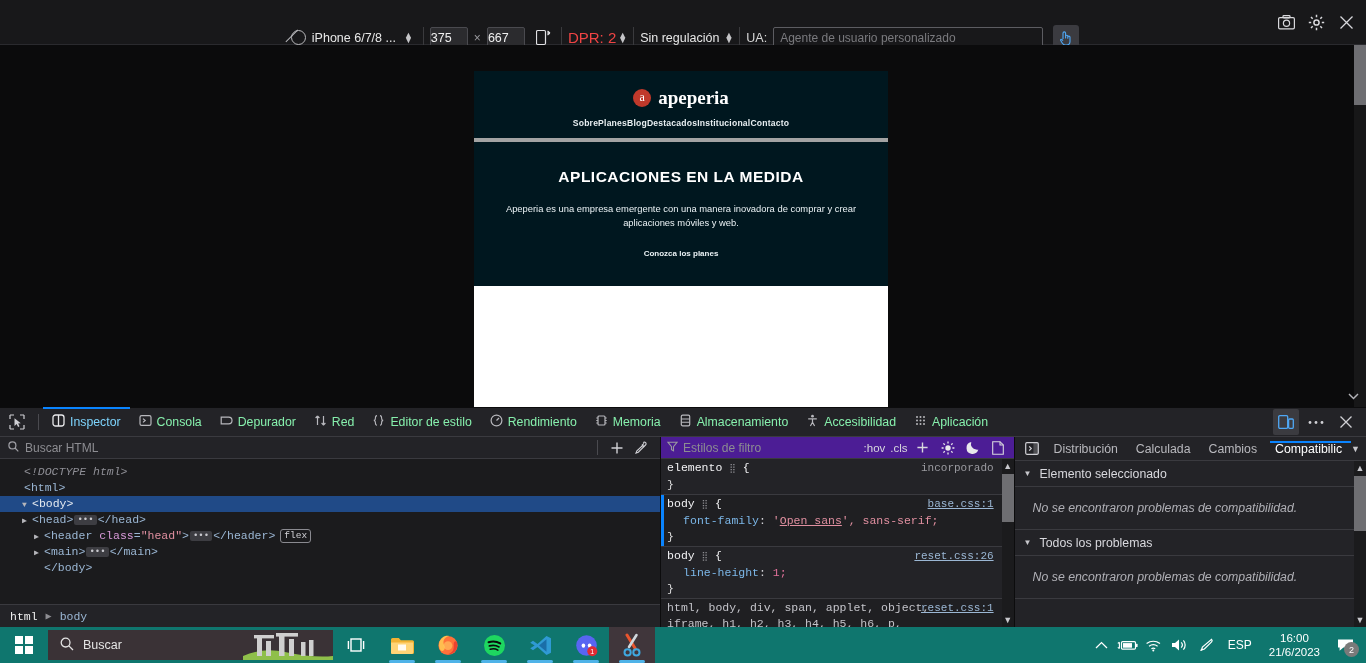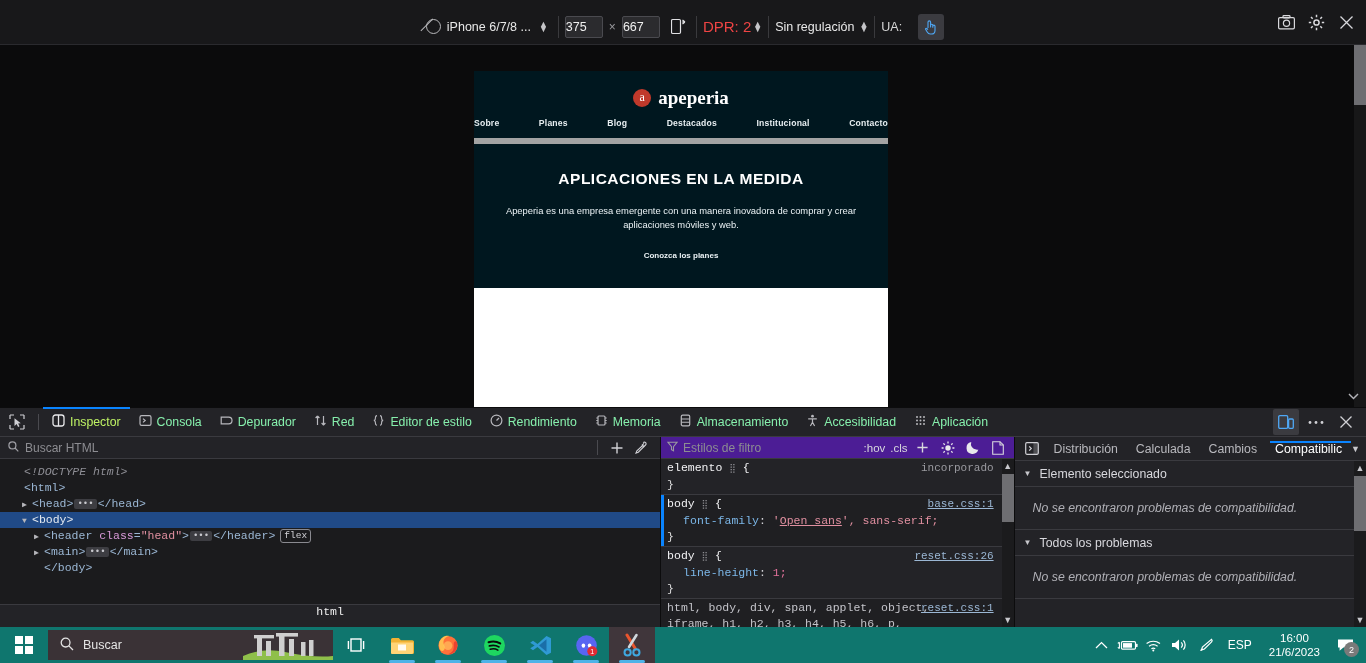--- a/index.html
+++ b/index.html
@@ -12,21 +12,21 @@
     -webkit-font-smoothing:antialiased;
   }
 
   
   #rdm-toolbar{
     position:absolute; left:0; top:0; width:1366px; height:45px;
     background:#18181a; border-bottom:1px solid #2a2a2e;
     display:flex; align-items:center;
   }
   .rdm-center{
-    position:absolute; left:0; top:2px; width:1366px; height:49px;
+    position:absolute; left:0; top:13px; width:1366px; height:49px;
     display:flex; align-items:center; justify-content:center; gap:0;
   }
   .tb-sep{ width:1px; height:22px; background:#3a3a3d; margin:0 6px; }
   .dev-select{
     display:flex; align-items:center; gap:6px; padding:2px 4px;
     color:#e8e8e8; font-size:12.5px; cursor:pointer;
   }
   .dev-circle{
     width:15px; height:15px; border-radius:50%;
     border:1.4px solid #b8b8bb; position:relative; display:inline-block;
@@ -80,27 +80,27 @@
   }
   .brand-dot{
     width:18px;height:18px;border-radius:50%;background:#c0392b;
     color:#fff; font-size:12px; font-family:"Liberation Serif",serif;
     display:flex;align-items:center;justify-content:center; padding-bottom:1px;
   }
   .brand-name{
     color:#ffffff; font-family:"Liberation Serif", serif; font-weight:bold; font-size:19px;
   }
   .site-nav{
-    display:flex; justify-content:space-between; padding:9px 0 10px;
+    display:flex; justify-content:center; padding:9px 0 10px;
   }
   .site-nav a{
     color:#e7eef1; font-size:8.6px; text-decoration:none; letter-spacing:.2px; font-weight:600;
   }
   .hero{
-    background:#00171f; border-top:6px solid #a3a3a3; padding:26px 14px 28px;
+    background:#00171f; border-top:4px solid #a3a3a3; padding:26px 14px 28px;
     text-align:center;
   }
   .hero h1{
     color:#ffffff; font-size:15.5px; font-weight:bold; letter-spacing:.5px; margin-bottom:16px;
   }
   .hero p{
     color:#e9f1f4; font-size:9.4px; line-height:1.45; margin-bottom:20px;
   }
   .hero .cta{
     color:#e9f1f4; font-size:8px; font-weight:600;
@@ -130,21 +130,21 @@
   }
   .picker-btn{
     width:34px; display:flex;align-items:center;justify-content:center; cursor:pointer;
   }
   .tabbar-sep{ width:1px; background:#4a4a4f; margin:6px 4px; }
   .dt-tab{
     display:flex; align-items:center; gap:5px; padding:0 9px;
     color:#86efac; font-size:12.3px; cursor:pointer; position:relative;
     white-space:nowrap;
   }
-  .dt-tab.active{ color:#bef264; }
+  .dt-tab.active{ color:#7dd3fc; }
   .dt-tab.active:before{
     content:""; position:absolute; left:0; right:0; top:-1px; height:2px; background:#0a84ff;
   }
   .tab-right{
     margin-left:auto; display:flex; align-items:center; gap:4px; padding-right:7px;
   }
   .tab-right .ico{ width:26px;height:26px;display:flex;align-items:center;justify-content:center;cursor:pointer; border-radius:2px;}
   .tab-right .ico.sel{ background:#3b3b40; }
 
   #dt-body{ flex:1; display:flex; min-height:0; }
@@ -178,21 +178,21 @@
     padding:0 3px; font-size:9px; line-height:10px; vertical-align:1px; margin:0 1px;
   }
   .badge{
     display:inline-block; border:1px solid #8a8a90; color:#d0d0d5; border-radius:3px;
     padding:0 3px; font-size:9.5px; line-height:12px; margin-left:5px; vertical-align:1px;
   }
   .doctype{ color:#8f8f96; font-style:italic; }
   #breadcrumb{
     height:23px; background:#232327; border-top:1px solid #3a3a3f;
     display:flex; align-items:center; padding:0 10px; gap:8px;
-    font-family:"Liberation Mono", monospace; font-size:11.5px;flex-direction:column;
+    font-family:"Liberation Mono", monospace; font-size:11.5px;
   }
   .bc-item{ color:#9bb7d4; cursor:pointer;}
   .bc-item.white{ color:#f0f0f0; }
   .bc-sep{ color:#8d8d92; font-size:10px; }
 
   
   #rules-pane{
     width:354px; background:#4c1d95; display:flex; flex-direction:column;
     border-right:1px solid #0c0c0d; position:relative;
   }
@@ -334,20 +334,21 @@
     <span class="tb-sep"></span>
 
     <span class="throttle">
       <span>Sin regulación</span>
       <span class="spin">▲<br>▼</span>
     </span>
 
     <span class="tb-sep"></span>
 
     <span class="ua-label">UA:</span>
+    <input class="ua-input" placeholder="Agente de usuario personalizado" style="">
 
     <span class="touch-btn">
       <svg width="14" height="16" viewBox="0 0 14 16">
         <path d="M4 9V3.2a1.3 1.3 0 0 1 2.6 0V8V6.3a1.1 1.1 0 0 1 2.2 0V8.2V7.2a1.1 1.1 0 0 1 2.2 0v4.2c0 2.2-1.5 3.6-3.6 3.6H6.2c-1.6 0-2.3-.8-3-2L1.6 10.3c-.4-.7.6-1.5 1.2-.8L4 10.6" fill="none" stroke="#4fa8f5" stroke-width="1.1" stroke-linejoin="round"></path>
       </svg>
     </span>
   </div>
 
   <div class="rdm-right">
     <span class="ico">
@@ -578,25 +579,25 @@
         </span>
       </div>
 
       <div id="markup-tree">
         <div class="node">
           <span class="tw"></span><span class="doctype">&lt;!DOCTYPE html&gt;</span>
         </div>
         <div class="node">
           <span class="tw"></span><span class="tag">&lt;html&gt;</span>
         </div>
+        <div class="node sel" style="padding-left:22px">
+          <span class="tw">▼</span><span class="tag" style="color:#e4eaf0">&lt;body&gt;</span>
+        </div>
         <div class="node" style="padding-left:22px">
           <span class="tw">▶</span><span class="tag">&lt;head&gt;</span><span class="ell">•••</span><span class="tag">&lt;/head&gt;</span>
-        </div>
-        <div class="node sel" style="padding-left:22px">
-          <span class="tw">▼</span><span class="tag" style="color:#e4eaf0">&lt;body&gt;</span>
         </div>
         <div class="node" style="padding-left:34px">
           <span class="tw">▶</span><span class="tag">&lt;header </span><span class="attr">class</span><span class="tag">=</span><span class="val">"head"</span><span class="tag">&gt;</span><span class="ell">•••</span><span class="tag">&lt;/header&gt;</span><span class="badge">flex</span>
         </div>
         <div class="node" style="padding-left:34px">
           <span class="tw">▶</span><span class="tag">&lt;main&gt;</span><span class="ell">•••</span><span class="tag">&lt;/main&gt;</span>
         </div>
         <div class="node" style="padding-left:34px">
           <span class="tw"></span><span class="tag">&lt;/body&gt;</span>
         </div>

